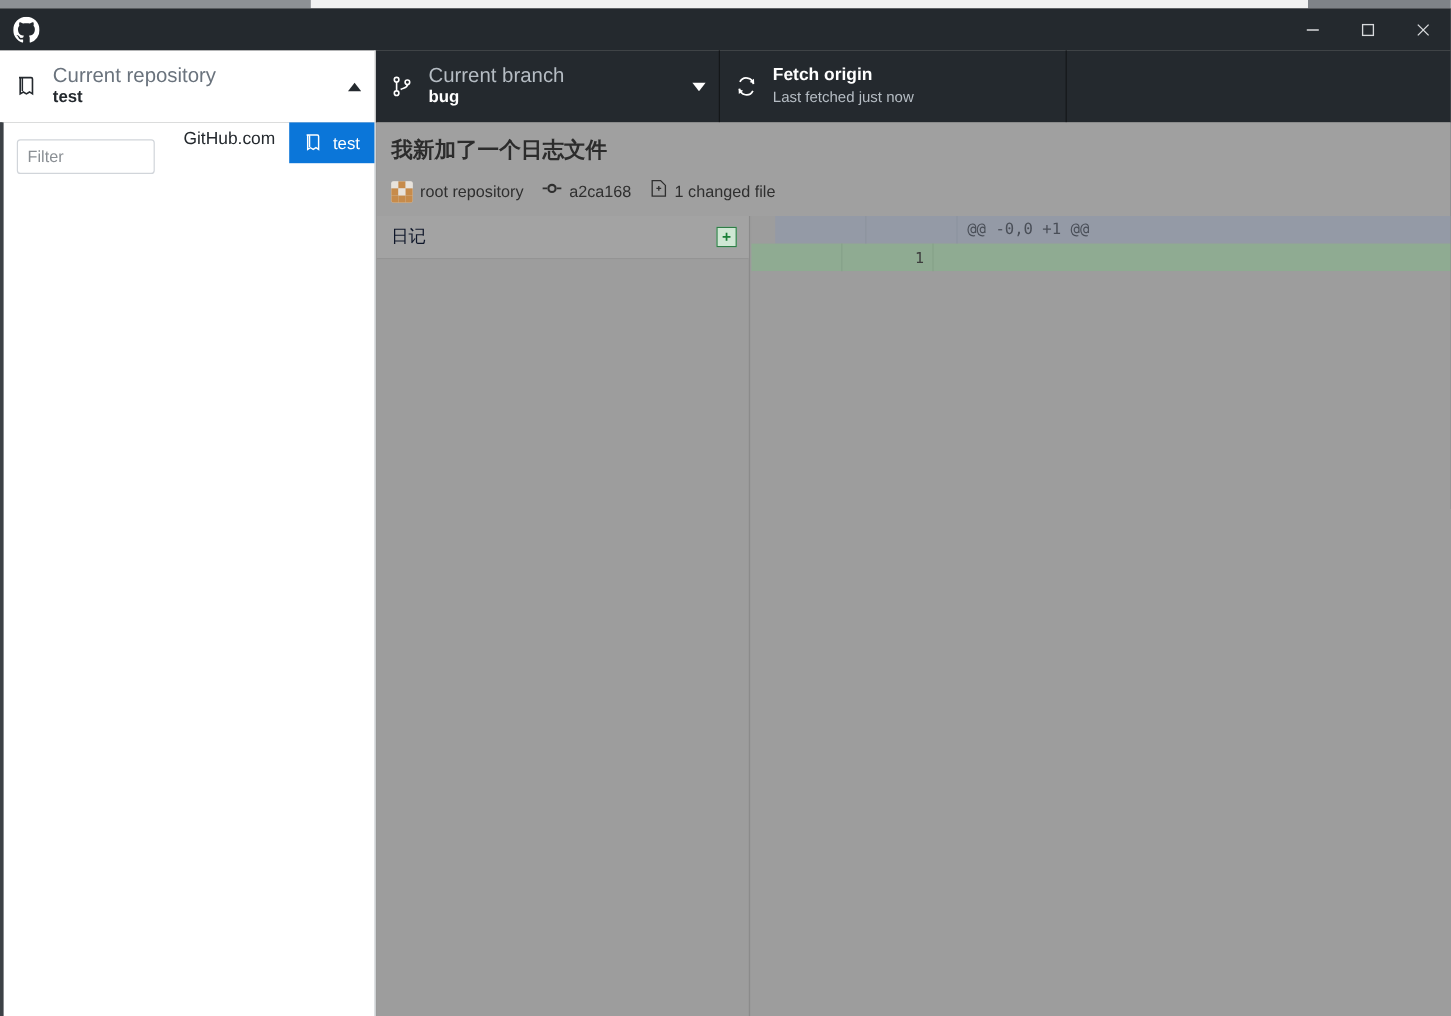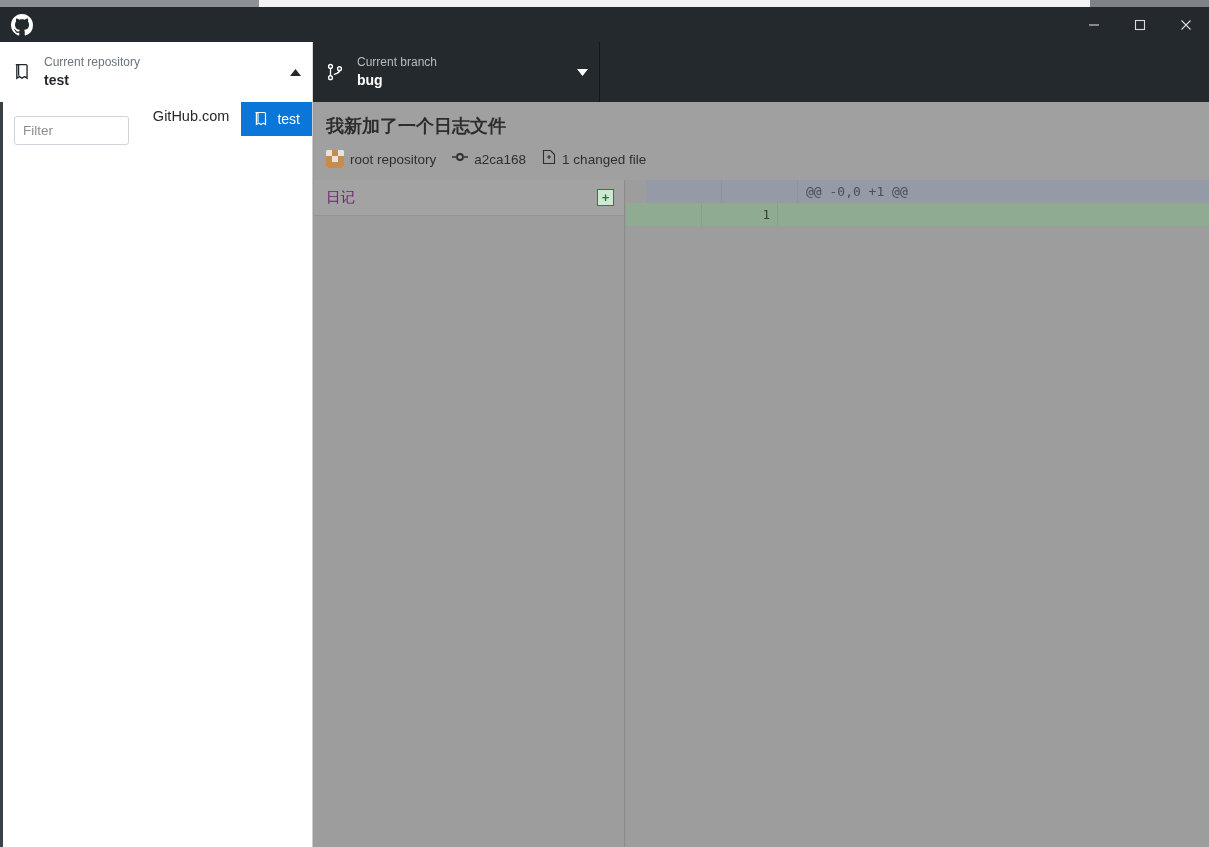--- a/index.html
+++ b/index.html
@@ -46,21 +46,21 @@
   .tb-cell {
     display: flex; align-items: center; height: 60px;
     border-right: 1px solid #141719; position: relative;
   }
   .tb-repo { width: 313px; background: #ffffff; border-right: 1px solid #d8d8d8; }
   .tb-branch { width: 287px; align-items: center; }
   .tb-fetch { width: 289px; }
   .tb-rest { flex: 1; border-right: none; }
   .tb-icon { width: 44px; display:flex; align-items:center; justify-content:center; flex: 0 0 44px; }
   .tb-text { display: flex; flex-direction: column; justify-content: center; flex: 1; min-width: 0; }
-  .tb-label { font-size: 12px; line-height: 17px; color: #6a737d; }
+  .tb-label { font-size: 17px; line-height: 17px; color: #6a737d; }
   .tb-value { font-size: 14px; line-height: 19px; font-weight: bold; color: #24292e; }
   .tb-branch .tb-label, .tb-fetch .tb-label { color: #b5bcc3; }
   .tb-branch .tb-value, .tb-fetch .tb-value { color: #ffffff; }
   .tb-fetch .tb-label { font-size: 12.5px; }
   .tb-fetch .tb-value { font-size: 14.5px; }
   .tb-chev { width: 34px; display:flex; align-items:center; justify-content:center; }
 
   
   .repo-panel {
     position: absolute; left: 0; top: 102px; width: 313px; height: 745px;
@@ -108,21 +108,21 @@
 
   
   .file-panel {
     position: absolute; left: 314px; top: 180px; width: 311px; height: 667px;
     background: #9d9d9d; border-right: 1px solid #8b8b8b;
   }
   .file-row {
     height: 36px; display: flex; align-items: center; padding: 0 10px 0 12px;
     background: #a3a3a3; border-bottom: 1px solid #949494;
   }
-  .file-name { flex: 1; font-size: 14.5px; color: #701a75;
+  .file-name { flex: 1; font-size: 14.5px; color: #0f172a;
     font-family: "DejaVu Sans", "Liberation Sans", sans-serif; }
   .status-badge {
     width: 17px; height: 17px; border: 1px solid #2e7d46; background: #cfe7d4;
     display: flex; align-items: center; justify-content: center;
     color: #1a7f37; font-size: 13px; font-weight: bold; line-height: 1;
   }
 
   
   .diff-panel {
     position: absolute; left: 626px; top: 180px; width: 583px; height: 667px;
@@ -226,20 +226,32 @@
         <div class="tb-label">Current branch</div>
         <div class="tb-value">bug</div>
       </div>
       <div class="tb-chev">
         <svg width="13" height="9" viewBox="0 0 13 9">
             <path d="M6.5 8L1 1h11z" fill="#ffffff"></path>
           </svg>
       </div>
     </div>
 
+    <div class="tb-cell tb-fetch">
+      <div class="tb-icon">
+        <svg width="18" height="18" viewBox="0 0 16 16">
+          <path fill="none" stroke="#ffffff" stroke-width="1.3" d="M13.2 6.3A5.3 5.3 0 0 0 3.2 4.7M2.8 9.7a5.3 5.3 0 0 0 10 1.6"></path>
+          <path fill="#ffffff" d="M13.6 2.4l.2 3.6-3.4-1.2zM2.4 13.6l-.2-3.6 3.4 1.2z"></path>
+        </svg>
+      </div>
+      <div class="tb-text">
+        <div class="tb-value">Fetch origin</div>
+        <div class="tb-label">Last fetched just now</div>
+      </div>
+    </div>
 
     <div class="tb-cell tb-rest"></div>
   </div>
 
   <div class="repo-panel">
     <div class="filter-wrap">
       <input class="filter-input" type="text" placeholder="Filter" style="">
     </div>
     <div class="group-header">GitHub.com</div>
     <div class="repo-row">

